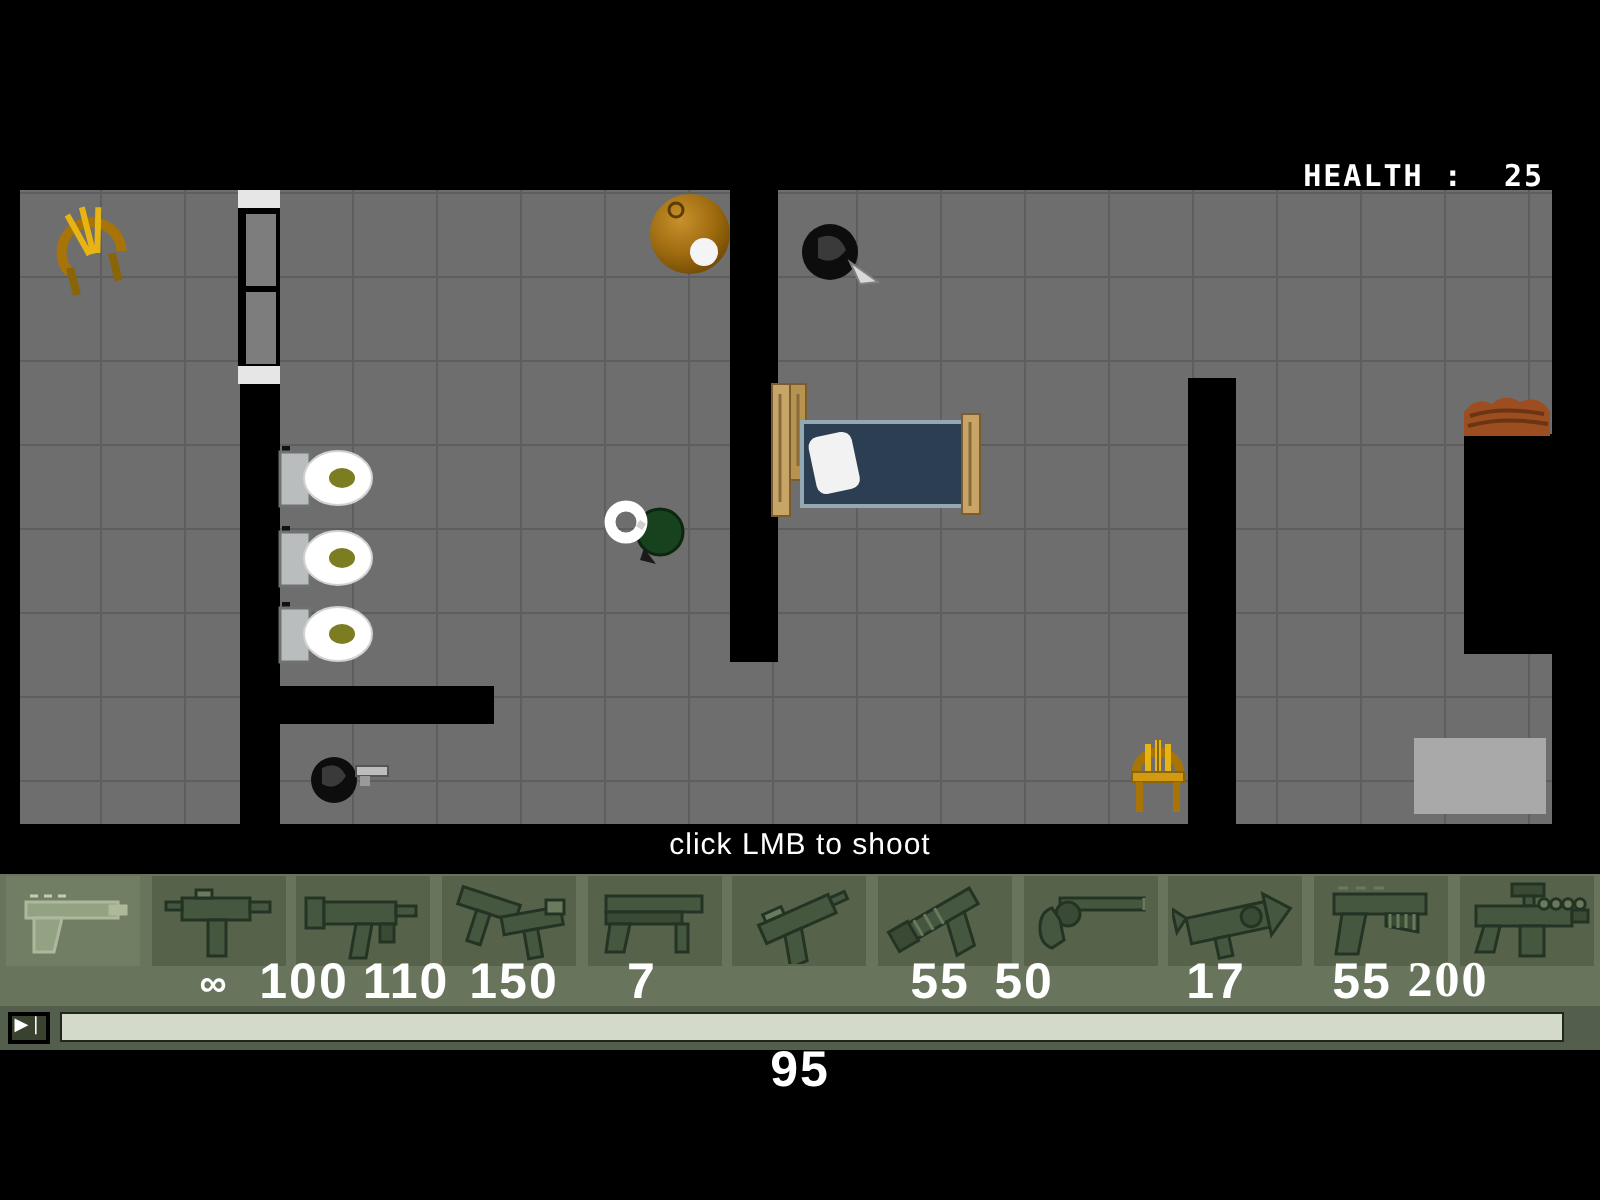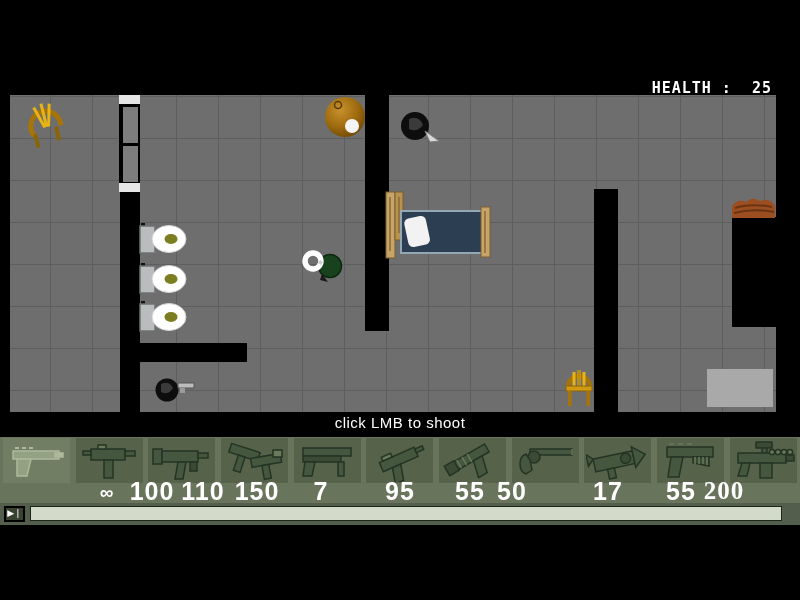--- a/index.html
+++ b/index.html
@@ -290,21 +290,21 @@
           <path d="M10 23 L18 23 L15 36 L6 36 Z"></path>
         </g>
       </svg>
     </div>
 
     <span class="ammo inf" style="left:107px;">∞</span>
     <span class="ammo" style="left:152px;">100</span>
     <span class="ammo" style="left:203px;">110</span>
     <span class="ammo" style="left:257px;">150</span>
     <span class="ammo" style="left:321px;">7</span>
-    <span class="ammo" style="left:400px;">95</span>
+    <span class="ammo" style="left:400px;margin-top:44px;">95</span>
     <span class="ammo" style="left:470px;">55</span>
     <span class="ammo" style="left:512px;">50</span>
     <span class="ammo" style="left:608px;">17</span>
     <span class="ammo" style="left:681px;">55</span>
     <span class="ammo" style="left:724px;font-family:Liberation Serif, serif;">200</span>
   </div>
 
   <div id="scrubber">
     <div id="playbtn">▶❘</div>
     <div id="track"></div>

